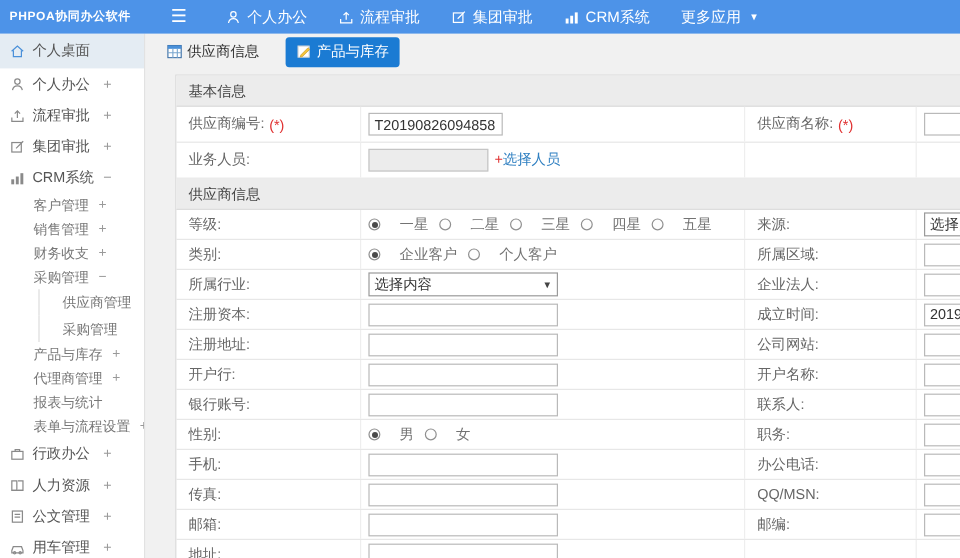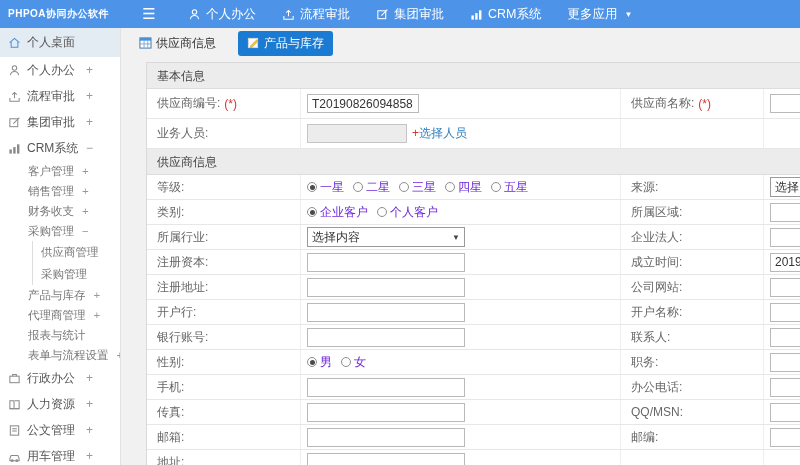--- a/index.html
+++ b/index.html
@@ -31,21 +31,21 @@
   .side-item{position:relative;display:flex;align-items:center;height:26px;padding-left:8px;
     color:#555;cursor:pointer;white-space:nowrap;}
   .side-item.active{background:#e4ecf3;height:29px;}
   .side-item .ico{display:inline-flex;width:13px;height:13px;margin-right:6px;color:#8a8a8a;}
   .side-item.active .ico{color:#4a90d9;}
   .side-item .ico svg{width:13px;height:13px;}
   .side-item .expand{position:absolute;left:86px;color:#999;font-size:12px;}
   .side-sub{display:flex;align-items:center;height:20px;padding-left:28px;color:#777;
     font-size:11.5px;cursor:pointer;white-space:nowrap;}
   .side-sub .expand{margin-left:8px;color:#999;}
-  .side-sub2{display:flex;align-items:center;height:22px;margin-left:32px;padding-left:8px;
+  .side-sub2{display:flex;align-items:center;height:22px;margin-left:32px;padding-left:19px;
     border-left:1px solid #ddd;color:#777;font-size:11.5px;cursor:pointer;white-space:nowrap;font-family:Liberation Mono, monospace;}
   
   .main{position:absolute;left:121px;top:28px;right:0;bottom:0;}
   .tabbar{height:30px;display:flex;align-items:center;padding-left:12px;}
   .tab{display:flex;align-items:center;gap:4px;padding:4px 6px;color:#333;cursor:pointer;}
   .tab .ico{display:inline-flex;width:13px;height:12px;}
   .tab.active{background:var(--c-activetab);color:#fff;border-radius:3px;margin-left:16px;padding:4px 9px;}
   
   .panel{position:absolute;left:25px;top:34px;width:862px;background:#fff;
     border:1px solid #d9d9d9;}
@@ -58,21 +58,21 @@
   .cell.fld{padding-left:6px;border-right:1px solid #eee;}
   .cell:last-child{border-right:none;}
   .req{color:var(--c-req);margin-left:4px;}
   .tinput{height:19px;border:1px solid #b9b9b9;background:#fff;padding:1px 4px;
     font-size:12px;font-family:inherit;color:#333;}
   .tinput.ro{background:#ececec;border-color:#c5c5c5;}
   .selectbox{height:20px;border:1px solid #9a9a9a;background:#fff;display:flex;align-items:center;
     justify-content:space-between;padding:0 4px;cursor:pointer;color:#333;}
   .selectbox .sel-caret{font-size:8px;color:#444;}
   .radio-group{display:flex;align-items:center;gap:9px;}
-  .radio-opt{display:flex;align-items:center;gap:3px;cursor:pointer;color:#6d28d9;}
+  .radio-opt{display:flex;align-items:center;gap:16px;cursor:pointer;color:#737373;}
   .rdot{width:10px;height:10px;border:1px solid #8f8f8f;border-radius:50%;background:#fdfdfd;
     display:inline-flex;align-items:center;justify-content:center;}
   .rdot.checked::after{content:"";width:5px;height:5px;border-radius:50%;background:#4a4a4a;}
   .picker-link{margin-left:5px;cursor:pointer;white-space:nowrap;}
   .picker-link .plus{color:var(--c-req);}
   .picker-link .ltxt{color:var(--c-link);}
 </style>
 </head>
 <body>
 

